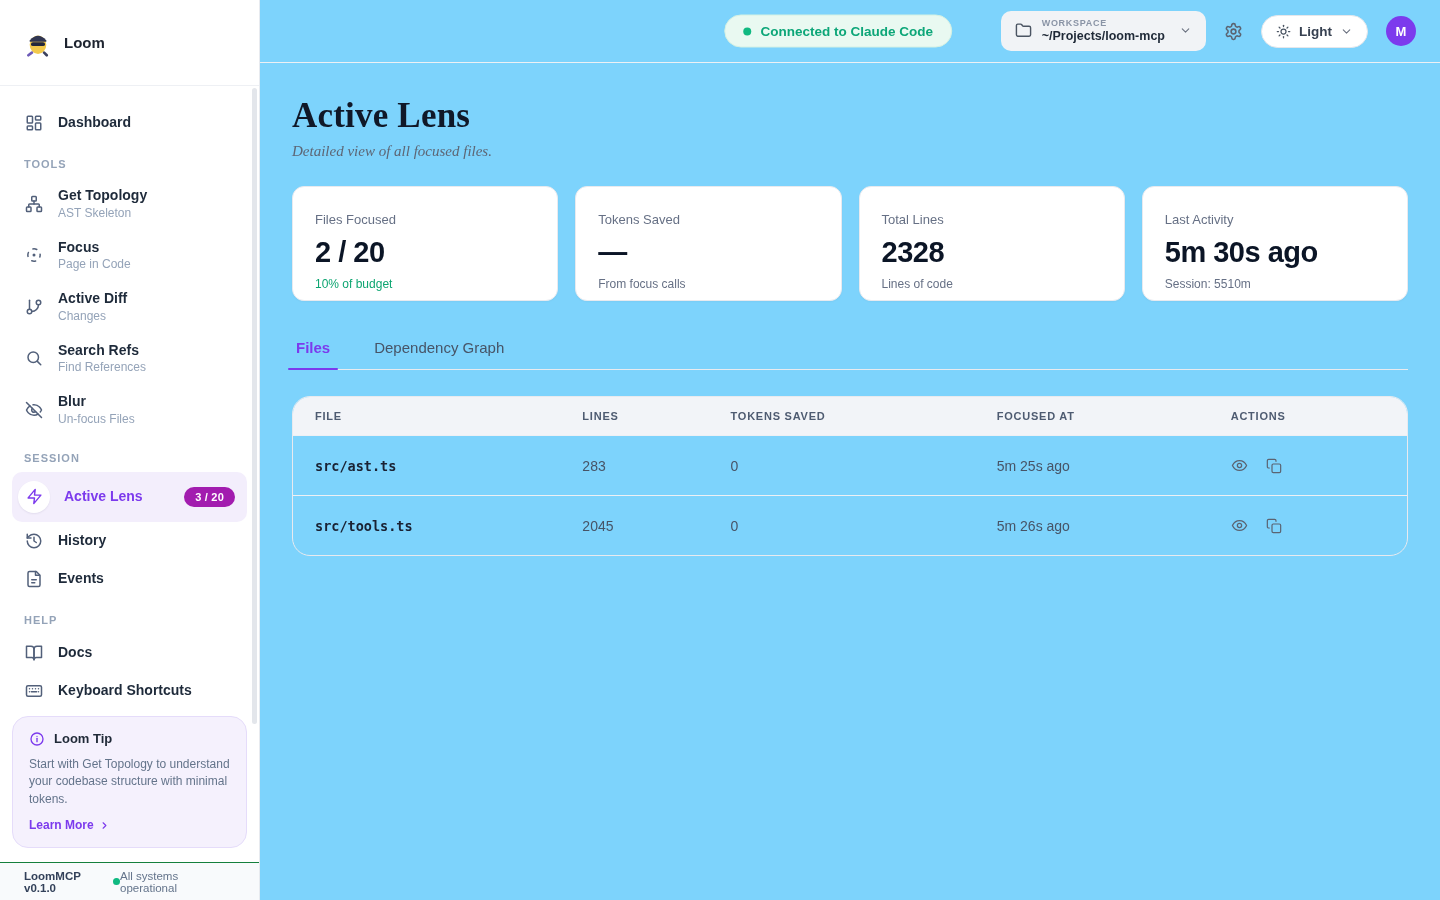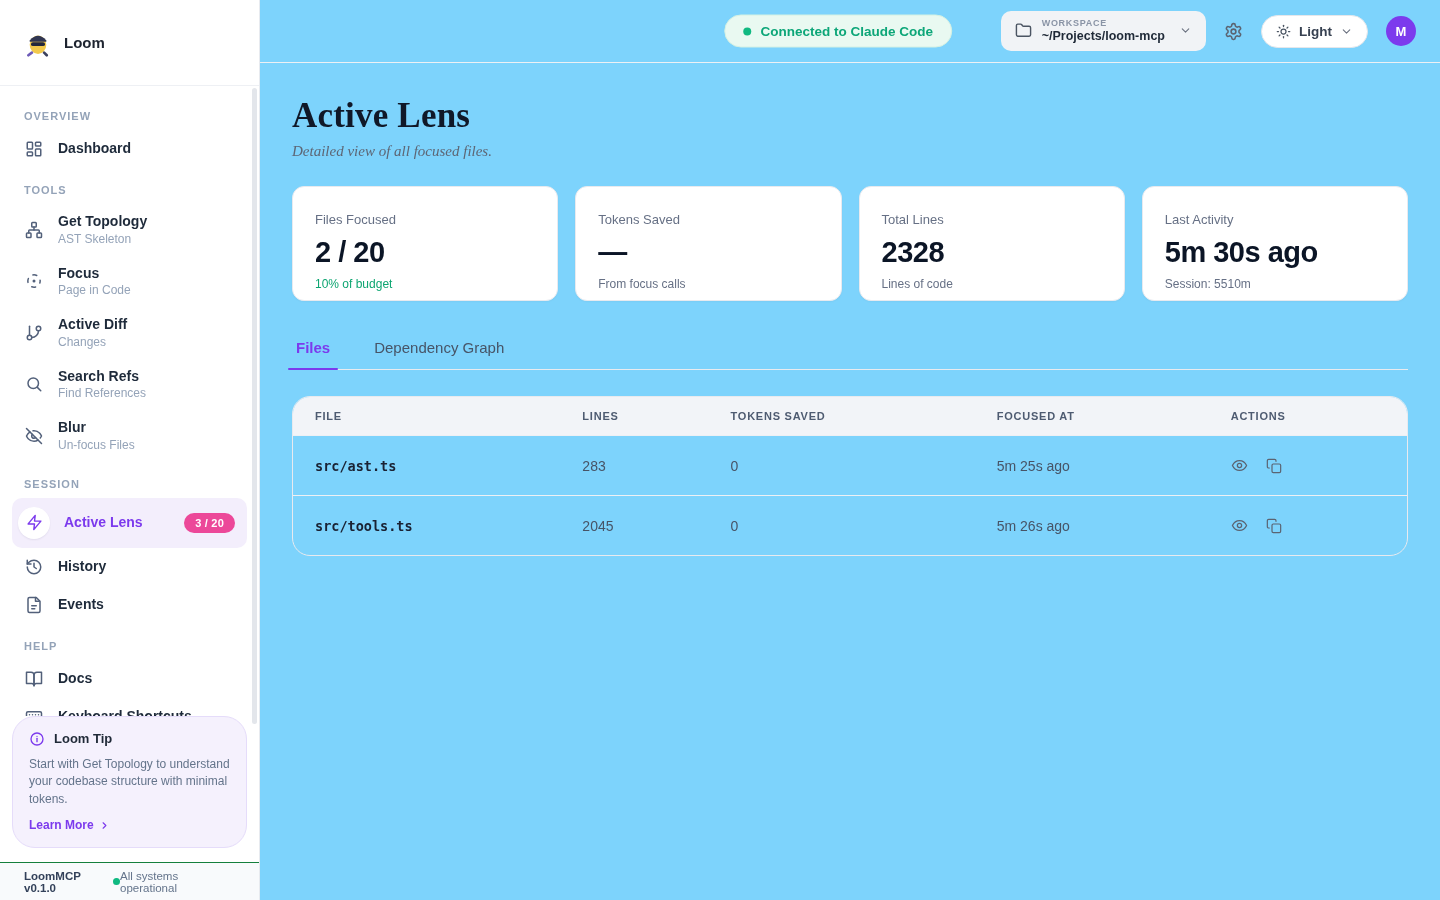--- a/index.html
+++ b/index.html
@@ -22,27 +22,27 @@
     cursor:pointer; color:#1e2a3a; }
   .nav-item .icon-wrap { width:20px; height:20px; display:flex; align-items:center; justify-content:center;
     color:#52607a; flex:0 0 auto; }
   .nav-item .labels { display:flex; flex-direction:column; line-height:1.25; flex:1 1 auto; }
   .nav-item .lbl { font-size:14px; font-weight:600; color:#1e2a3a; }
   .nav-item .sub { font-size:12px; color:#94a3b8; margin-top:1px; }
   .nav-item.active { background:#f3eefc; }
   .nav-item.active .lbl { color:#7c3aed; }
   .nav-item.active .icon-wrap { width:32px; height:32px; background:#fff; border-radius:50%;
     color:#7c3aed; box-shadow:0 1px 2px rgba(20,10,60,.07); margin-left:-6px; }
-  .nav-badge { background:#ec4899; color:#fff; font-size:11px; font-weight:bold;
+  .nav-badge { background:#a21caf; color:#fff; font-size:11px; font-weight:bold;
     border-radius:999px; padding:4px 11px; letter-spacing:.02em; }
   .scrollbar-thumb { position:absolute; right:2px; top:88px; width:5px; height:636px;
     background:#e3e6eb; border-radius:3px; }
 
   .tip-box { margin:0 12px 14px 12px; background:#f5f1fd; border:1px solid #e5dcfa;
-    border-radius:23px; padding:14px 16px 15px 16px; flex:0 0 auto; }
+    border-radius:16px; padding:14px 16px 15px 16px; flex:0 0 auto; }
   .tip-head { display:flex; align-items:center; gap:9px; }
   .tip-title { font-size:13px; font-weight:bold; color:#1f2937; }
   .tip-body { font-size:12px; color:#64748b; line-height:1.45; margin-top:9px; }
   .tip-link { display:flex; align-items:center; gap:5px; margin-top:10px; color:#7c3aed;
     font-size:12px; font-weight:bold; cursor:pointer; }
 
   .side-footer { flex:0 0 38px; height:38px; background:#f8fafc; border-top:1px solid #15803d;
     display:flex; align-items:center; padding:0 24px; }
   .side-footer .ver { font-size:11.5px; font-weight:bold; color:#33415a; }
   .side-footer .dot { width:7px; height:7px; border-radius:50%; background:#10b981; }
@@ -115,21 +115,20 @@
           <path d="M6.5 13 Q16 2.5 25.5 13 L25.5 14.5 L6.5 14.5 Z" fill="#303652"></path>
           <rect x="8" y="15" width="16" height="4.5" rx="2.2" fill="#23283d"></rect>
           <path d="M9 27 L5 30" stroke="#6d5bb8" stroke-width="3" stroke-linecap="round"></path>
           <path d="M23 27 L26 30" stroke="#3a405e" stroke-width="3" stroke-linecap="round"></path>
         </svg>
       </span>
       <span class="logo-name">Loom</span>
     </div>
 
     <nav class="nav">
-      <div class="nav-section-label">OVERVIEW</div>
       <div class="nav-item">
         <span class="icon-wrap">
           <svg width="18" height="18" viewBox="0 0 24 24" fill="none" stroke="currentColor" stroke-width="2" stroke-linecap="round" stroke-linejoin="round">
               <rect width="7" height="9" x="3" y="3" rx="1"></rect>
               <rect width="7" height="5" x="14" y="3" rx="1"></rect>
               <rect width="7" height="9" x="14" y="12" rx="1"></rect>
               <rect width="7" height="5" x="3" y="16" rx="1"></rect>
             </svg>
         </span>
         <span class="labels">

